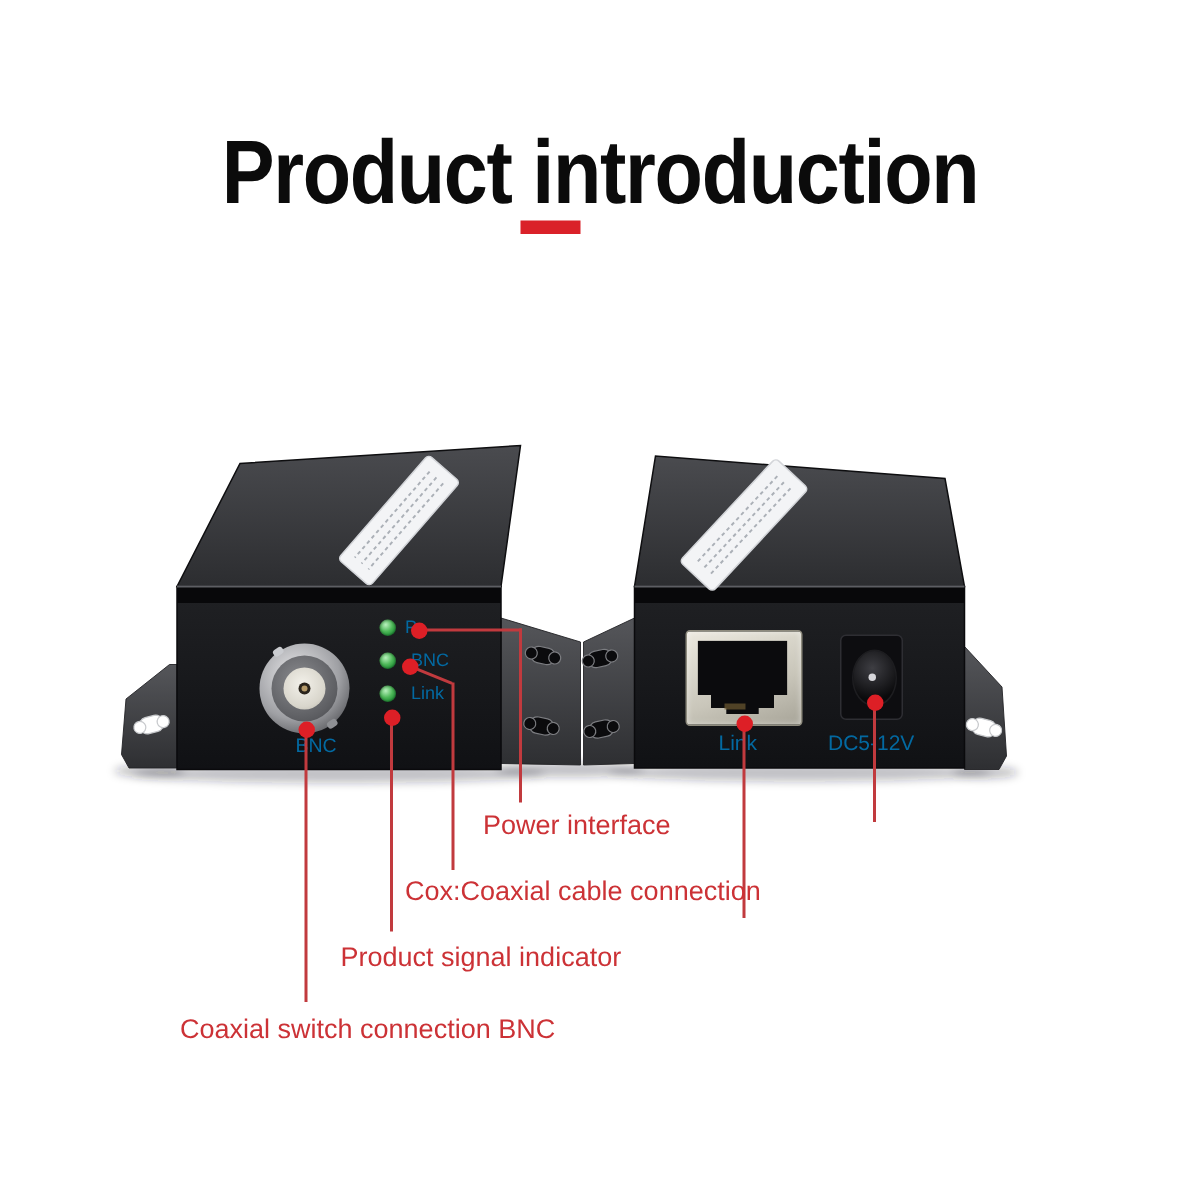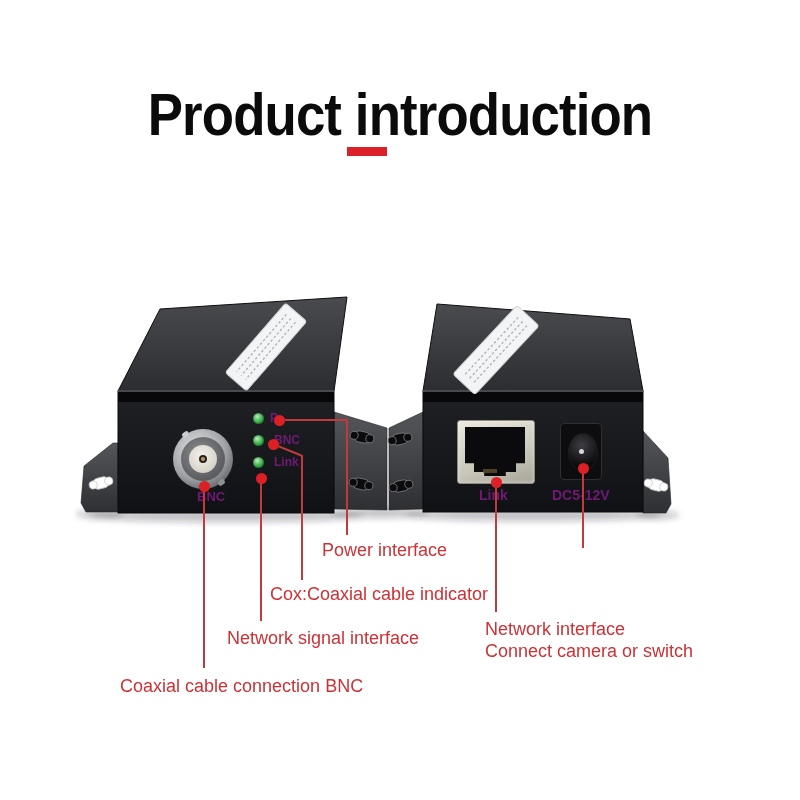--- a/index.html
+++ b/index.html
@@ -7,21 +7,21 @@
           font-family:"Liberation Sans",sans-serif;}
   .abs{position:absolute;}
 
   
   #title{position:absolute;left:0;top:40px;width:800px;text-align:center;
          font-size:60px;font-weight:700;color:#0b0b0b;letter-spacing:-1px;
          transform:scaleX(0.88);transform-origin:400px 0;white-space:nowrap;}
   #divider{position:absolute;left:347px;top:147px;width:40px;height:9px;background:#da2129;}
 
   
-  .wlabel{position:absolute;color:#701a75;font-weight:700;white-space:nowrap;z-index:4;}
+  .wlabel{position:absolute;color:#0369a1;font-weight:400;white-space:nowrap;z-index:4;}
 
   
   .led{position:absolute;width:11px;height:11px;border-radius:50%;z-index:4;
        background:radial-gradient(circle at 38% 32%, #b8f0bd, #4db858 45%, #23963a 75%, #137029);
        box-shadow:0 0 2px rgba(0,0,0,.6) inset;}
 
   
   .ring{position:absolute;border-radius:50%;}
 
   
@@ -198,21 +198,17 @@
   <span class="rline" style="left:203px;top:486px;width:2px;height:182px"></span>
   <span class="rline" style="left:260px;top:478px;width:2px;height:143px"></span>
   <span class="rline" style="left:273px;top:443px;width:31px;height:2px;transform:rotate(22deg);transform-origin:0 0"></span>
   <span class="rline" style="left:301px;top:455px;width:2px;height:125px"></span>
   <span class="rline" style="left:279px;top:419px;width:69px;height:2px"></span>
   <span class="rline" style="left:346px;top:419px;width:2px;height:116px"></span>
   <span class="rline" style="left:495px;top:482px;width:2px;height:130px"></span>
   <span class="rline" style="left:582px;top:468px;width:2px;height:80px"></span>
 
   <div class="ann" style="left:322px;top:540px">Power interface</div>
-  <div class="ann" style="left:270px;top:584px">Cox:Coaxial cable indicator</div>
-  <div class="ann" style="left:227px;top:628px">Network signal interface</div>
-  <div class="ann" style="left:120px;top:676px">Coaxial cable connection BNC</div>
-  <div class="ann" style="left:485px;top:618px;line-height:22px">
-    <div>Network interface</div>
-    <div>Connect camera or switch</div>
-  </div>
+  <div class="ann" style="left:270px;top:584px">Cox:Coaxial cable connection</div>
+  <div class="ann" style="left:227px;top:628px">Product signal indicator</div>
+  <div class="ann" style="left:120px;top:676px">Coaxial switch connection BNC</div>
 
 </div>
 
 </body></html>

